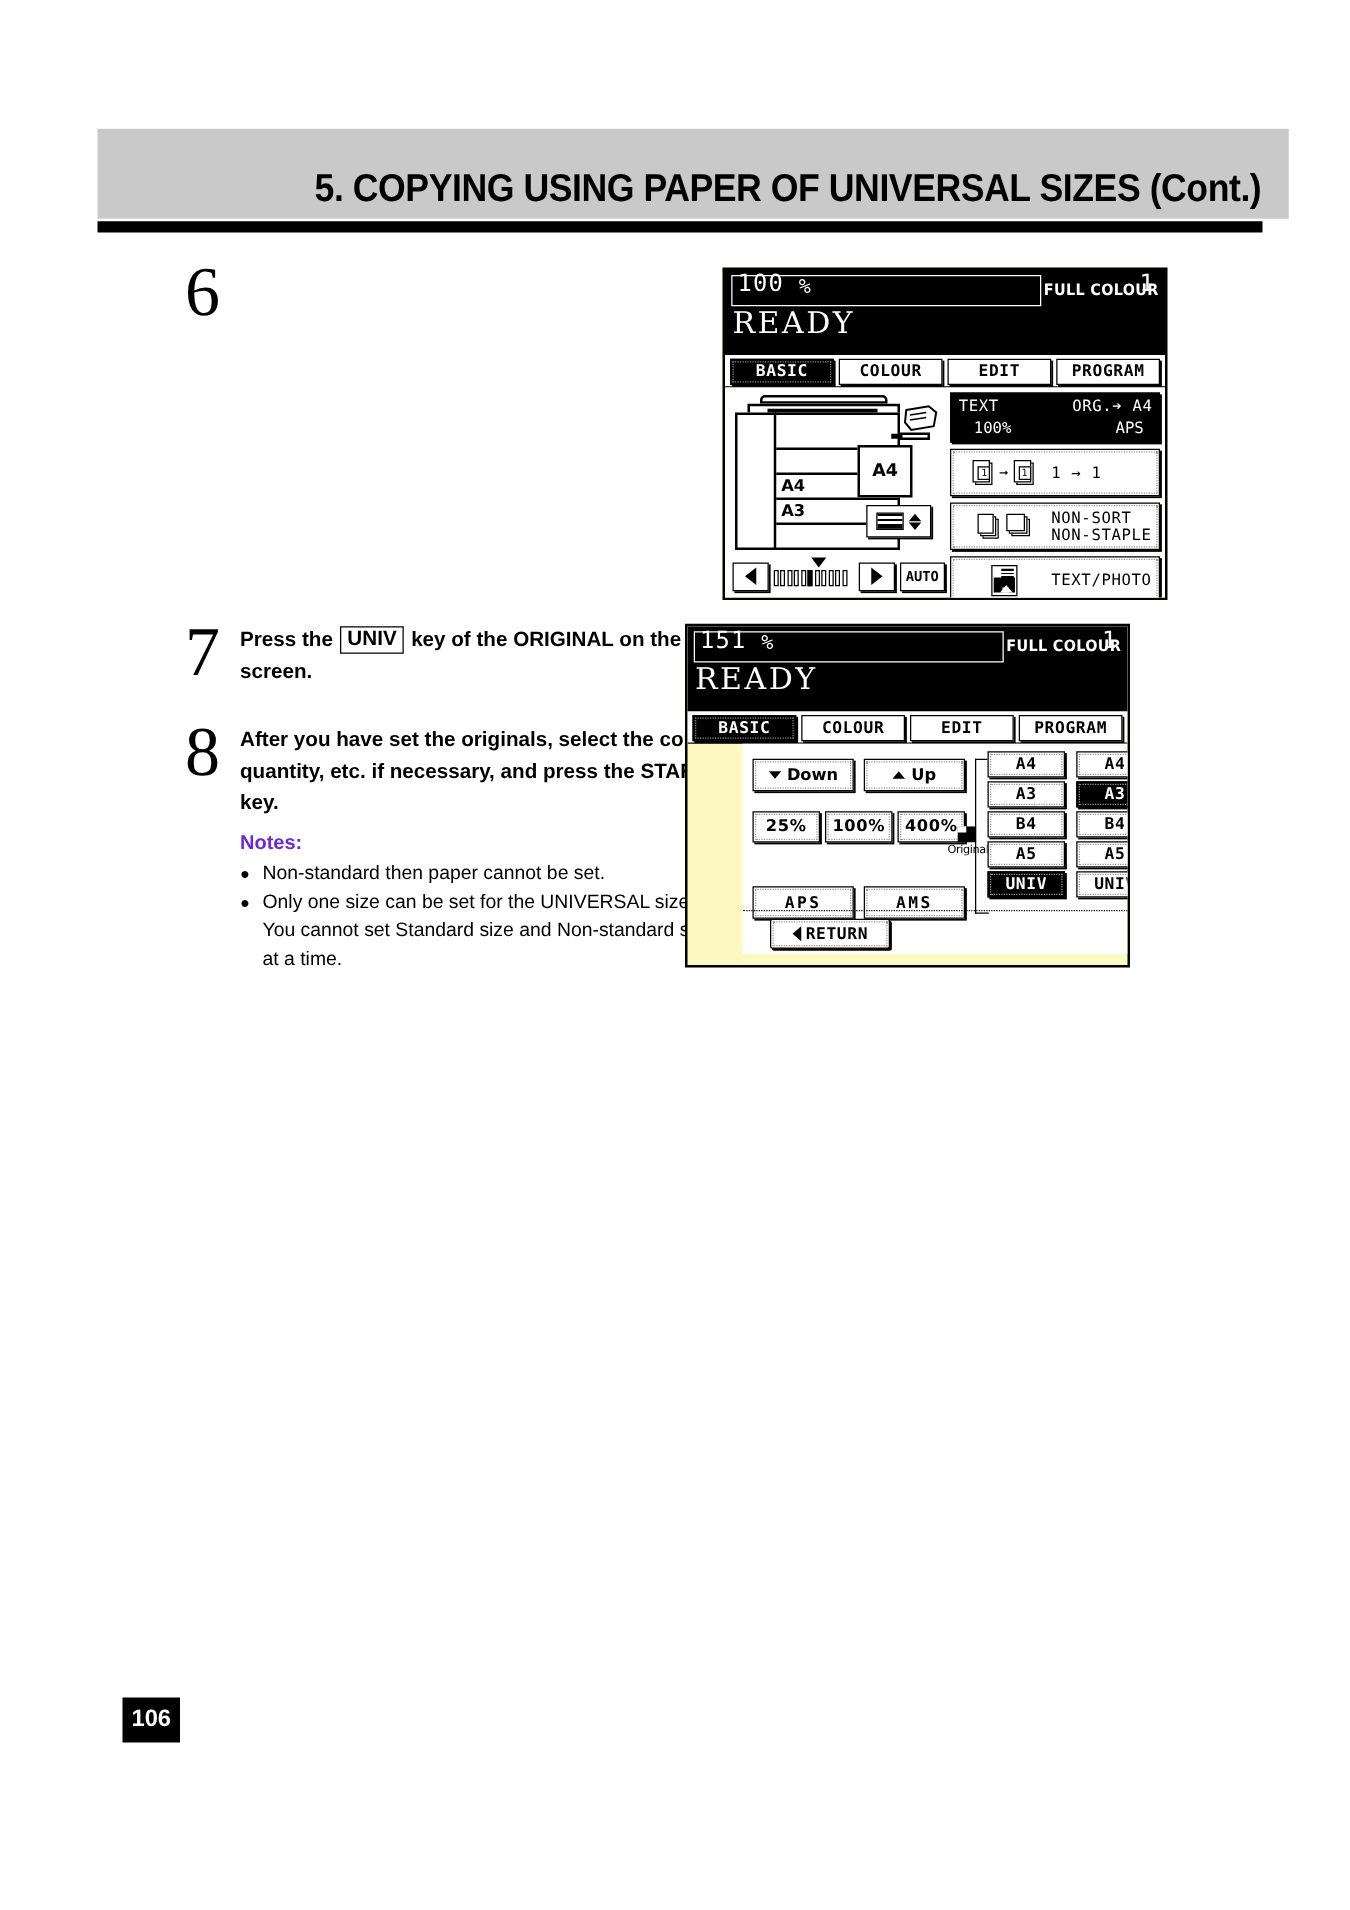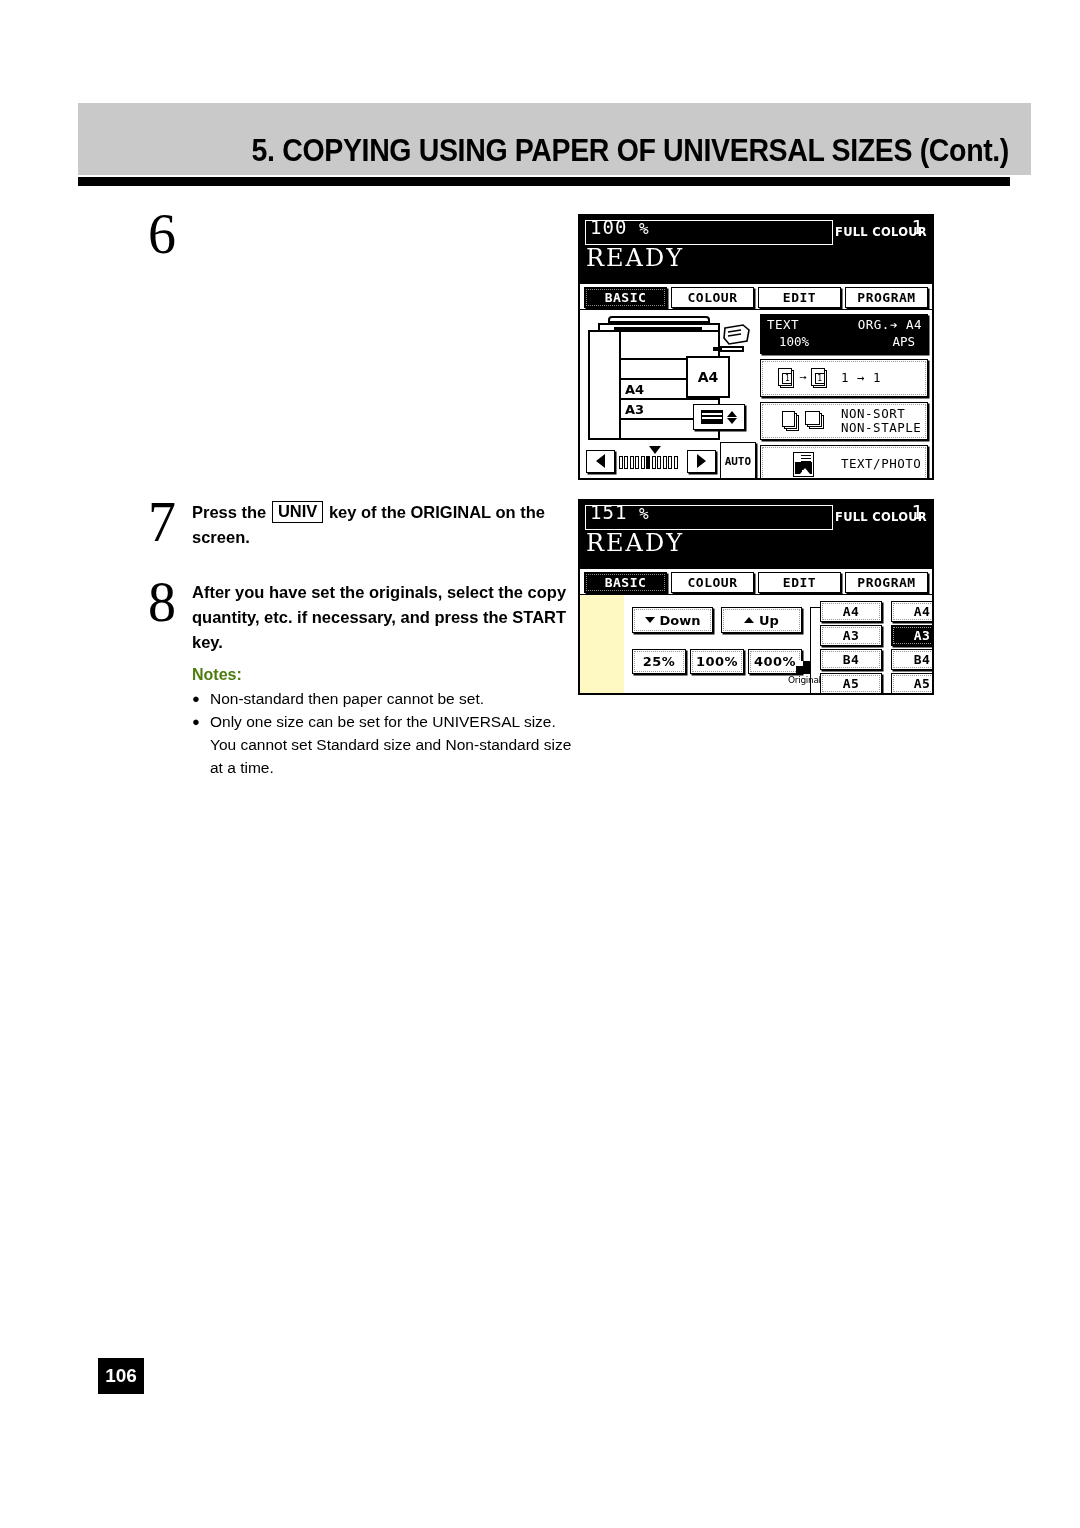--- a/index.html
+++ b/index.html
@@ -90,21 +90,21 @@
   .notes {
     position: absolute;
     left: 192px;
     top: 666px;
     width: 380px;
   }
   .notes-title {
     font-family: "Liberation Sans", sans-serif;
     font-weight: bold;
     font-size: 16px;
-    color: #4d7c0f;
+    color: #6d28d9;
     margin-bottom: 3px;
   }
   .note-row {
     display: flex;
     align-items: flex-start;
     font-family: "Liberation Sans", sans-serif;
     font-size: 15.5px;
     line-height: 23px;
     color: #000;
   }
@@ -118,21 +118,21 @@
   
   .lcd {
     position: absolute;
     background: #fef9c3;
     border: 2.5px solid #000;
     box-sizing: border-box;
     font-family: "DejaVu Sans Mono", monospace;
     overflow: hidden;
   }
   #lcd-1 { left: 578px; top: 214px; width: 356px; height: 266px; }
-  #lcd-2 { left: 578px; top: 499px; width: 356px; height: 196px; }
+  #lcd-2 { left: 548px; top: 499px; width: 356px; height: 275px; }
 
   
   .lcd-status {
     background: #000;
     color: #fff;
     position: relative;
     height: 68px;
   }
   .ratio-box {
     position: absolute;
@@ -391,21 +391,21 @@
     display: flex; gap: 1.5px; align-items: flex-end;
   }
   .dens-tick { width: 4px; height: 13px; border: 1px solid #000; box-sizing: border-box; background:#fff; }
   .dens-tick.mid { background:#000; }
   .dens-marker {
     position: absolute;
     left: 30px; top: -7px;
     width: 0;height:0;border-left:6px solid transparent;border-right:6px solid transparent;border-top:8px solid #000;
   }
   .auto-btn {
-    width: 38px; height: 38px;
+    width: 38px; height: 23px;
     border: 1.5px solid #000;
     box-sizing: border-box;
     background:#fff;
     display:flex;align-items:center;justify-content:center;
     font-size: 11px; font-weight: bold;
     box-shadow: 1.5px 1.5px 0 0 #000;
   }
 
   
   .p1-right {

